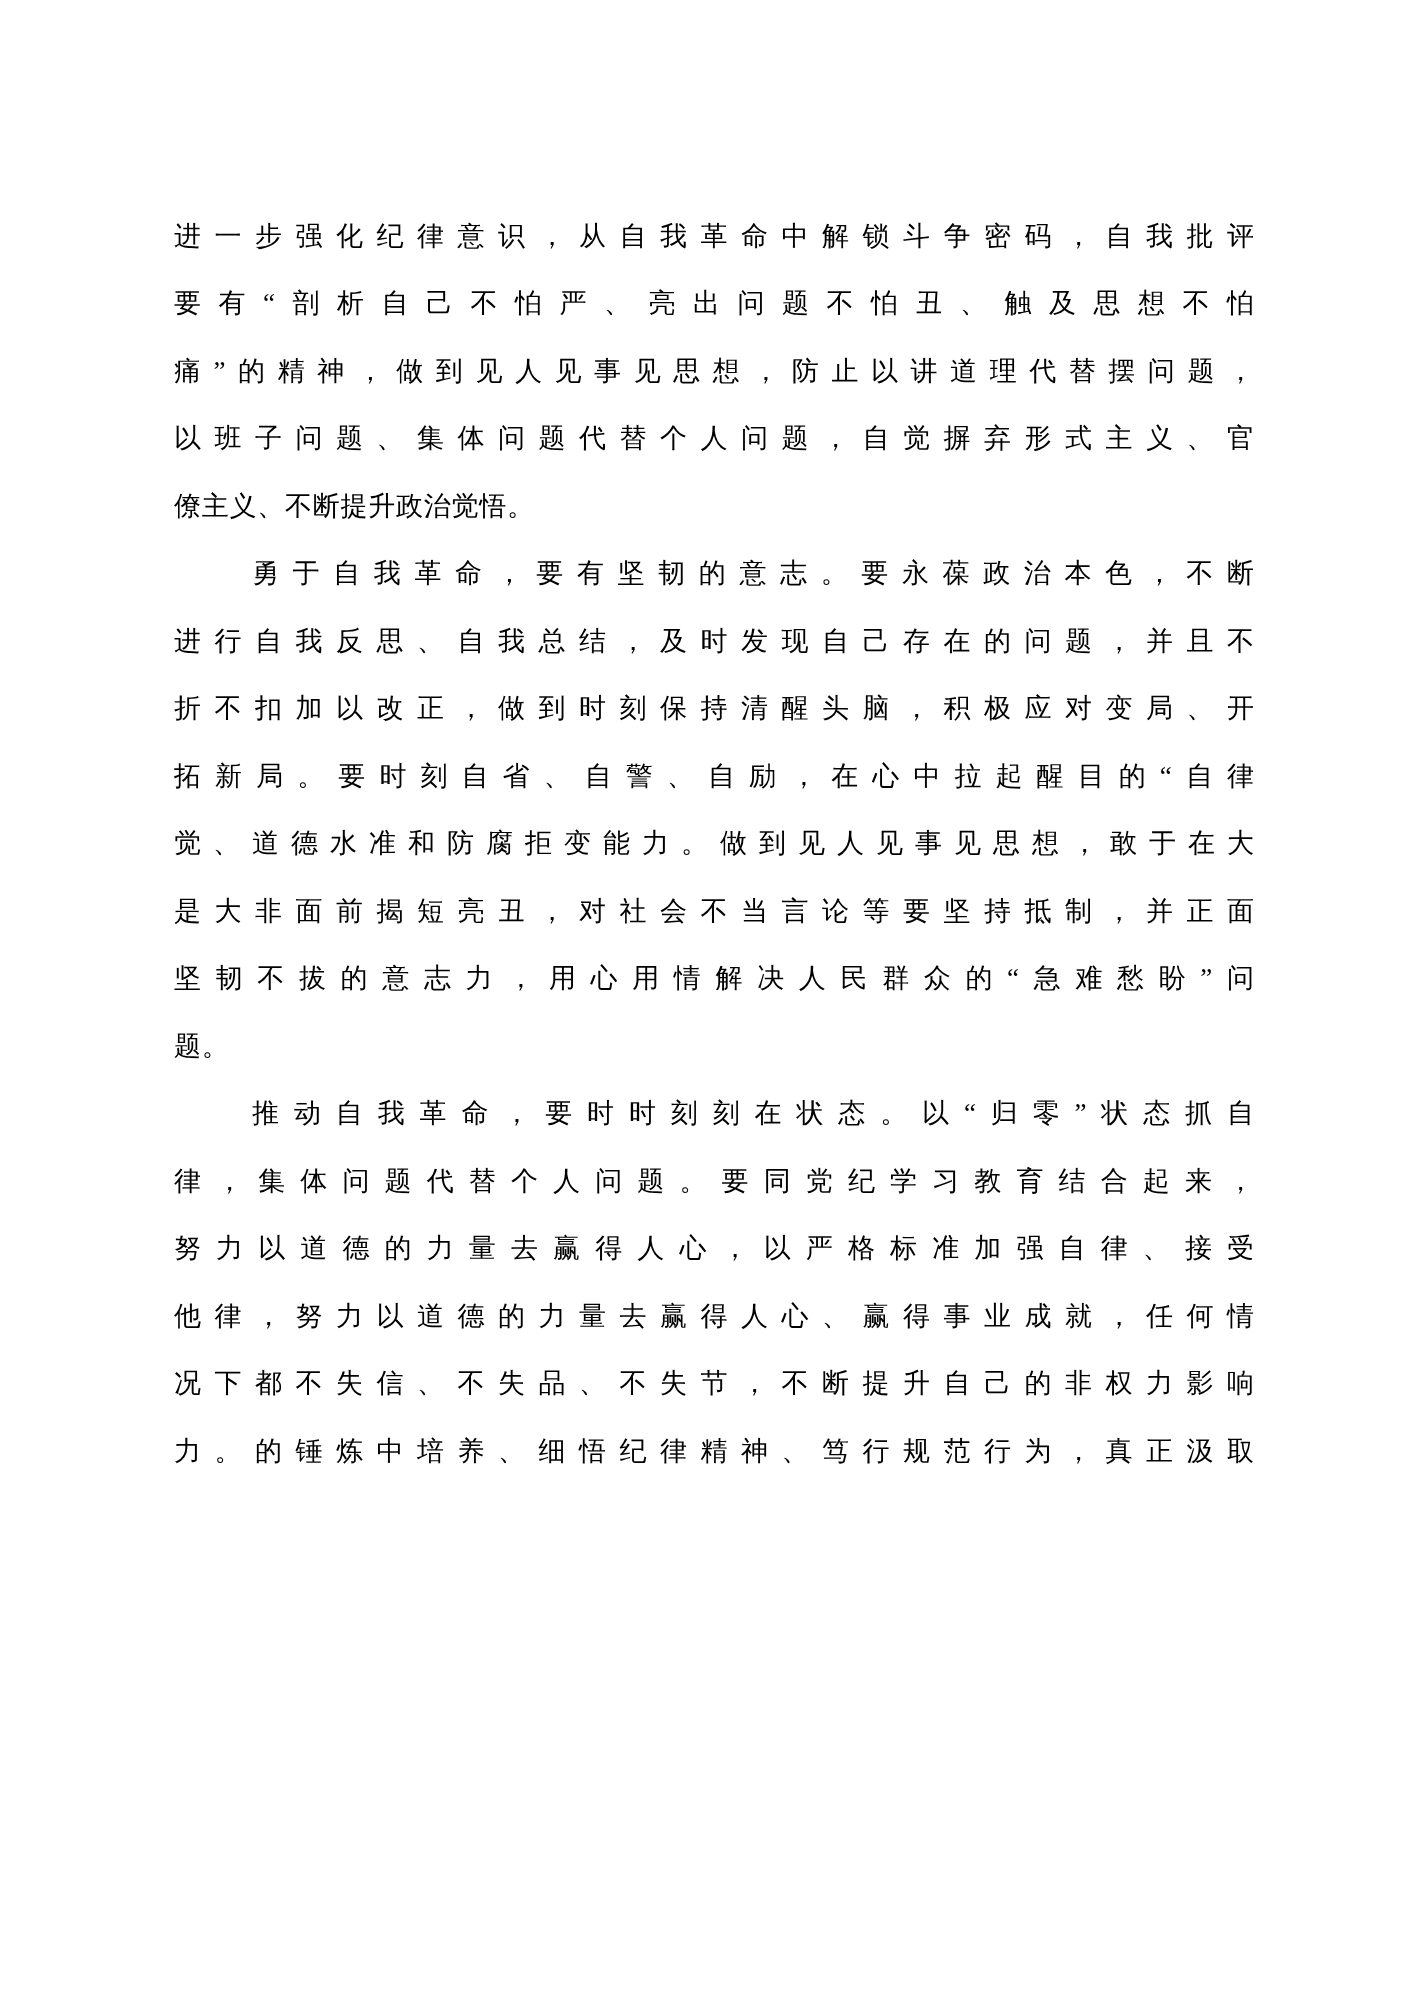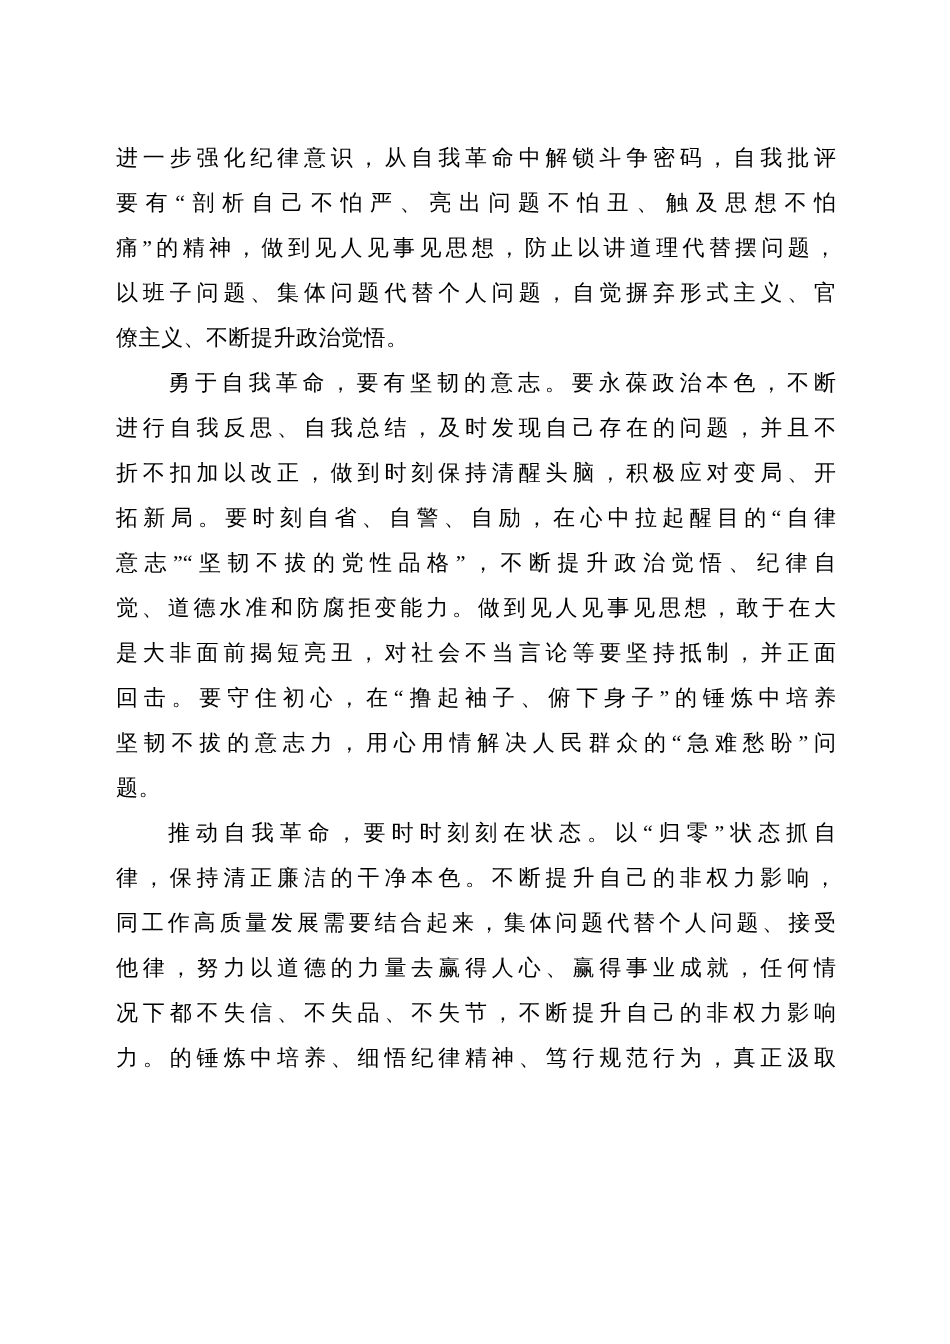--- a/index.html
+++ b/index.html
@@ -21,21 +21,21 @@
     height: 1344px;
     background: #ffffff;
   }
   .text-block {
     position: absolute;
     left: 116px;
     top: 135px;
     width: 720px;
     color: #000000;
     font-family: "Liberation Serif", "DejaVu Serif", serif;
-    font-size: 22px;
+    font-size: 18px;
   }
   .line {
     height: 45px;
     line-height: 45px;
     white-space: nowrap;
     letter-spacing: 0.5px;
   }
   .line.justify {
     white-space: normal;
     letter-spacing: 0;
@@ -63,31 +63,29 @@
       <div class="line justify">痛”的精神，做到见人见事见思想，防止以讲道理代替摆问题，</div>
       <div class="line justify">以班子问题、集体问题代替个人问题，自觉摒弃形式主义、官</div>
       <div class="line">僚主义、不断提升政治觉悟。</div>
     </div>
 
     <div class="paragraph">
       <div class="line justify indent">勇于自我革命，要有坚韧的意志。要永葆政治本色，不断</div>
       <div class="line justify">进行自我反思、自我总结，及时发现自己存在的问题，并且不</div>
       <div class="line justify">折不扣加以改正，做到时刻保持清醒头脑，积极应对变局、开</div>
       <div class="line justify">拓新局。要时刻自省、自警、自励，在心中拉起醒目的“自律</div>
-      <div class="line justify">意志”“坚韧不拔的党性品格”，不断提升政治觉悟、纪律自</div>
       <div class="line justify">觉、道德水准和防腐拒变能力。做到见人见事见思想，敢于在大</div>
       <div class="line justify">是大非面前揭短亮丑，对社会不当言论等要坚持抵制，并正面</div>
-      <div class="line justify">回击。要守住初心，在“撸起袖子、俯下身子”的锤炼中培养</div>
       <div class="line justify">坚韧不拔的意志力，用心用情解决人民群众的“急难愁盼”问</div>
       <div class="line">题。</div>
     </div>
 
     <div class="paragraph">
       <div class="line justify indent">推动自我革命，要时时刻刻在状态。以“归零”状态抓自</div>
-      <div class="line justify">律，保持清正廉洁的干净本色。不断提升自己的非权力影响，</div>
-      <div class="line justify">同工作高质量发展需要结合起来，集体问题代替个人问题、接受</div>
+      <div class="line justify">律，集体问题代替个人问题。要同党纪学习教育结合起来，</div>
+      <div class="line justify">努力以道德的力量去赢得人心，以严格标准加强自律、接受</div>
       <div class="line justify">他律，努力以道德的力量去赢得人心、赢得事业成就，任何情</div>
       <div class="line justify">况下都不失信、不失品、不失节，不断提升自己的非权力影响</div>
       <div class="line justify">力。的锤炼中培养、细悟纪律精神、笃行规范行为，真正汲取</div>
     </div>
 
   </div>
 </div>
 
 </body></html>

